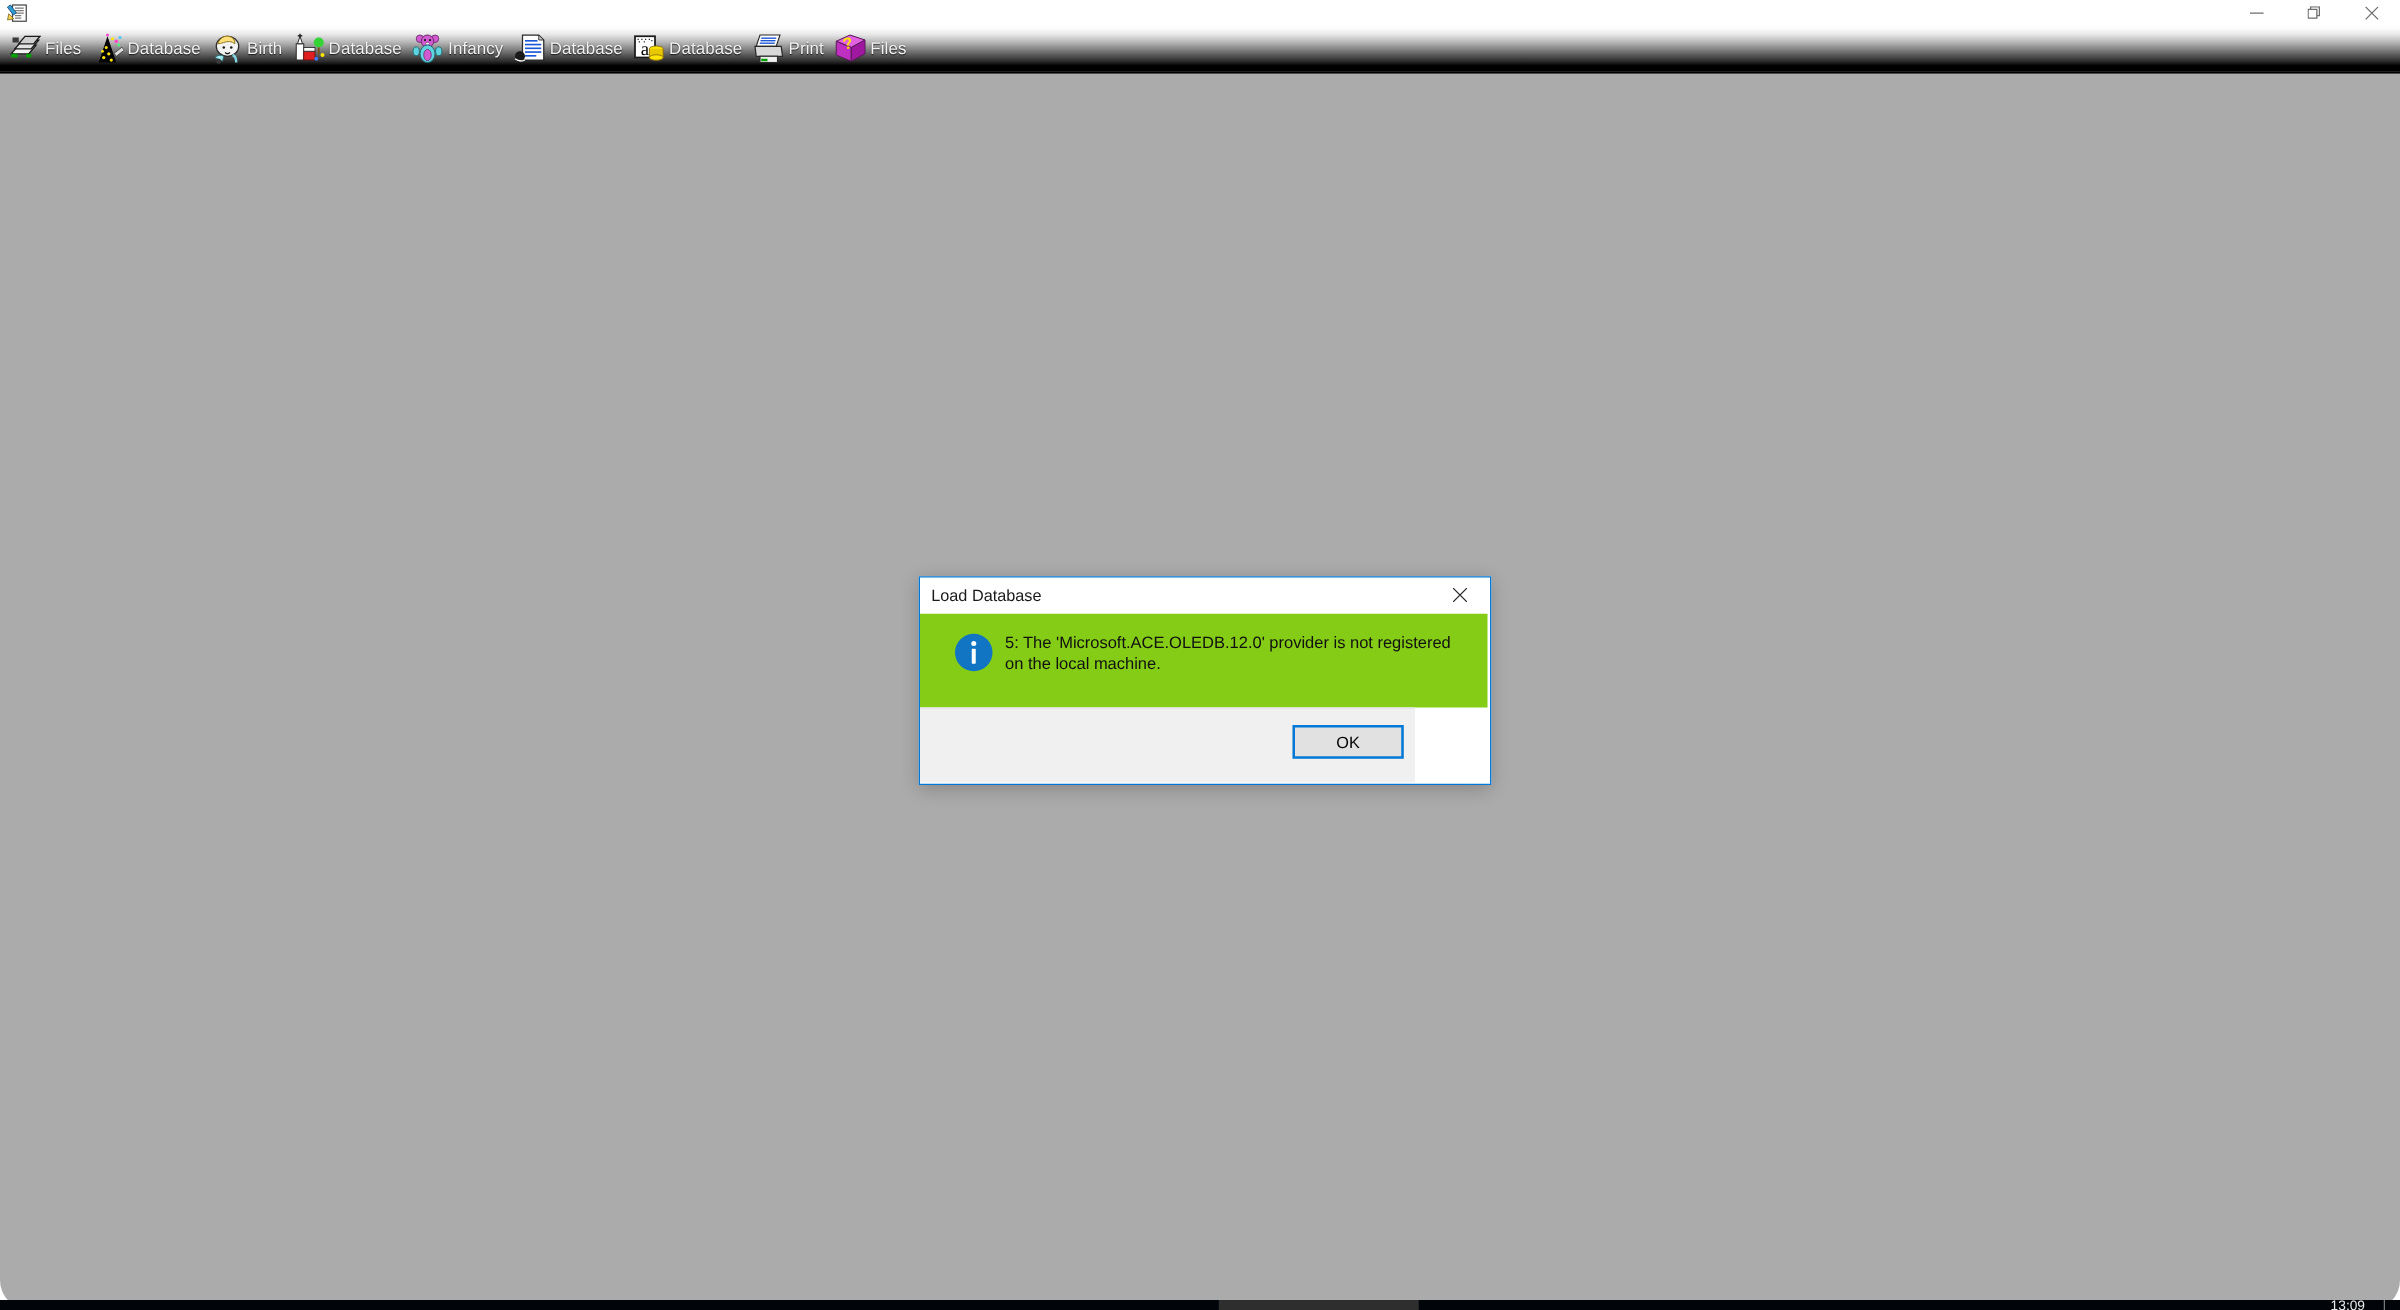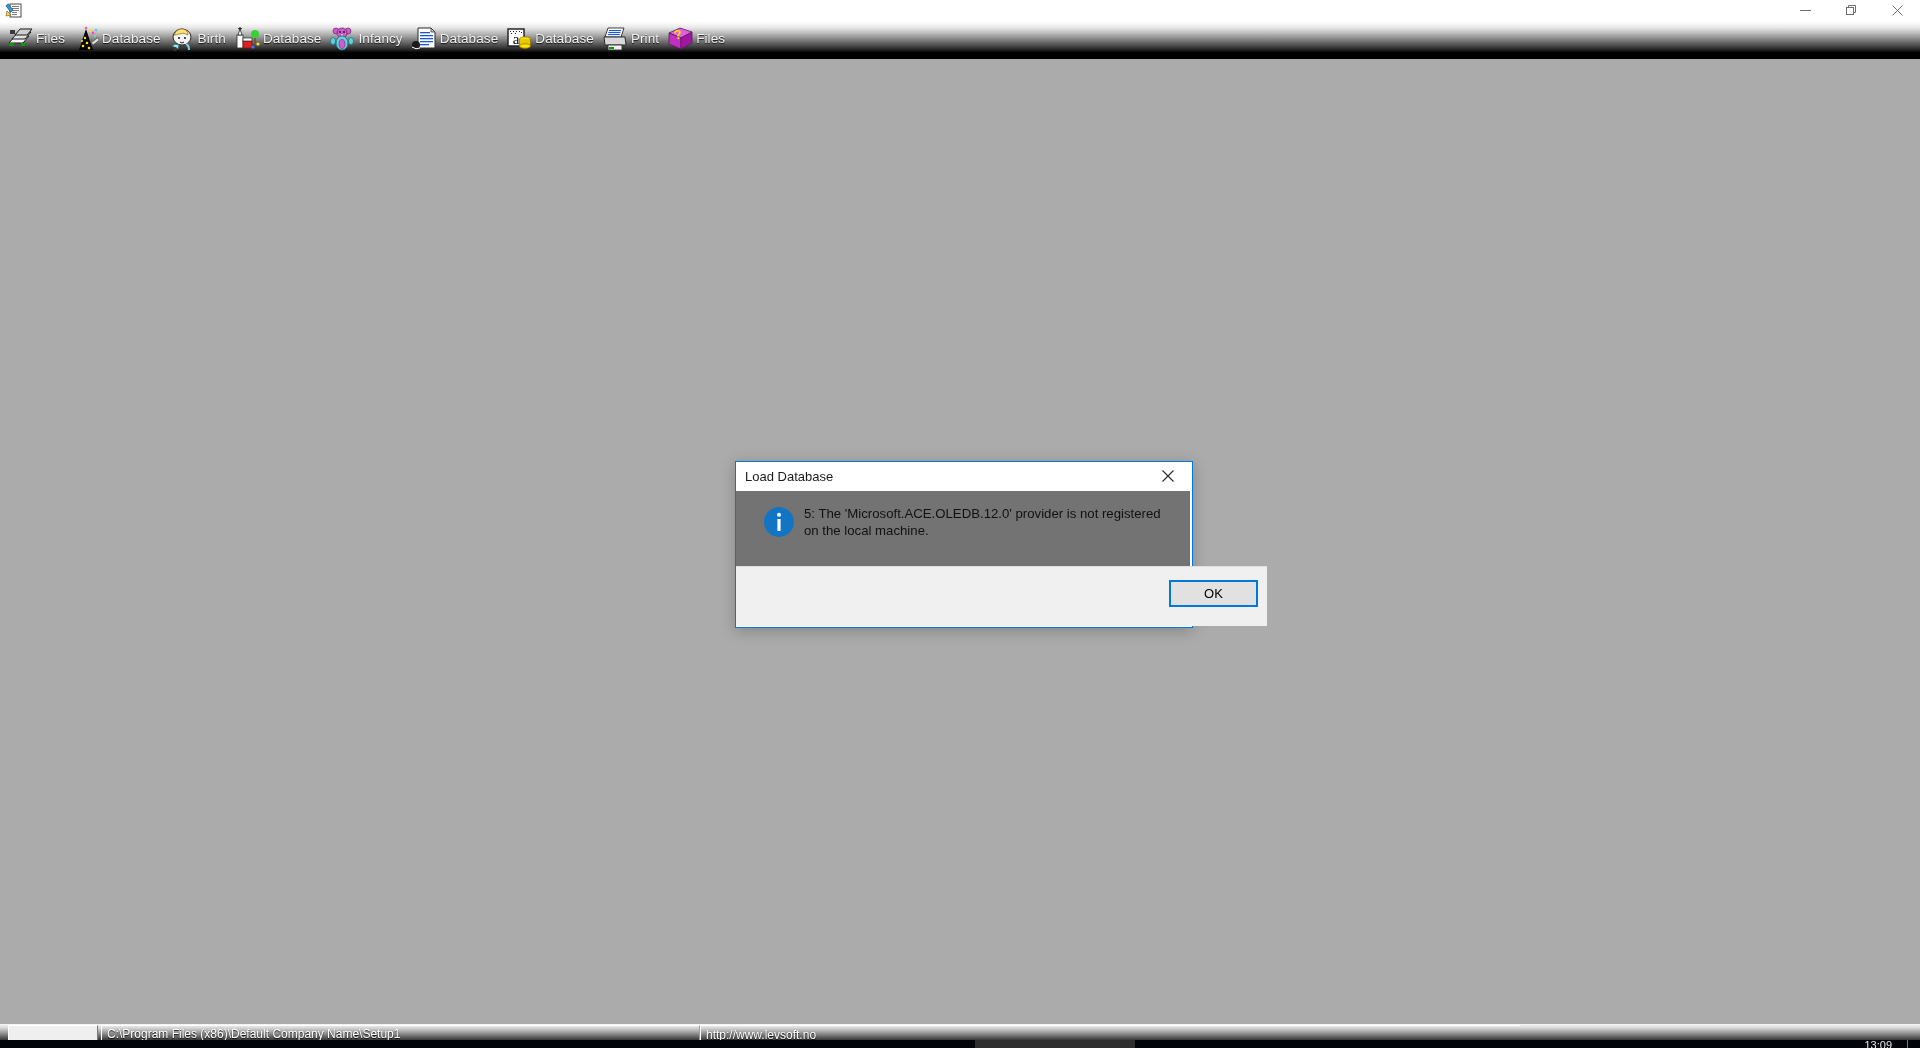--- a/index.html
+++ b/index.html
@@ -238,39 +238,39 @@
     display: flex;
     align-items: center;
     justify-content: center;
     cursor: default;
   }
   .dlg-body {
     position: absolute;
     left: 0; top: 29px;
     width: 454px;
     height: 75px;
-    background: #737373;
+    background: #84cc16;
   }
   .dlg-icon {
     position: absolute;
     left: 27px; top: 15px;
     width: 32px; height: 32px;
   }
   .dlg-message {
     position: absolute;
     left: 68px; top: 14px;
     width: 365px;
     font-size: 13.2px;
     color: #111111;
     line-height: 17px;
   }
   .dlg-footer {
     position: absolute;
     left: 0; top: 104px;
-    width: 531px;
+    width: 396px;
     height: 59px;
     background: #f0f0f0;
     border-top: 1px solid #dfdfdf;
   }
   .dlg-ok {
     position: absolute;
     right: 9px; top: 13px;
     width: 89px;
     height: 27px;
     box-sizing: border-box;
@@ -482,31 +482,20 @@
         </span>
         <span class="tb-label">Files</span>
       </div>
 
     </div>
   </div>
   <div class="toolbar-underline"></div>
 
   <div class="client-area"></div>
 
-  <div class="statusbar">
-    <div class="sb-panel sb-panel-empty">
-      <span class="sb-text"></span>
-    </div>
-    <div class="sb-panel sb-panel-path">
-      <span class="sb-text">C:\Program Files (x86)\Default Company Name\Setup1</span>
-    </div>
-    <div class="sb-panel sb-panel-url">
-      <span class="sb-text">http://www.levsoft.no</span>
-    </div>
-  </div>
 
   <div class="taskbar-peek"></div>
   <div class="taskbar-tile"></div>
   <div class="taskbar-clock">13:09</div>
   <div class="taskbar-divider"></div>
 
   <div class="dialog">
     <div class="dlg-titlebar">
       <span class="dlg-title">Load Database</span>
       <div class="dlg-close">

